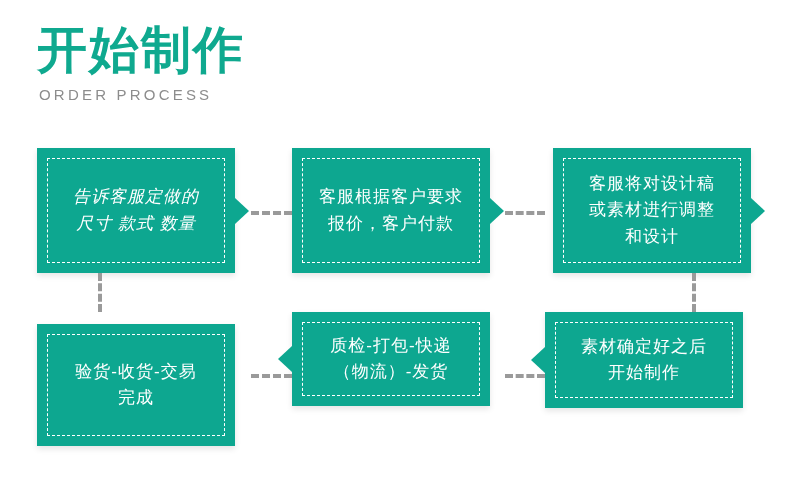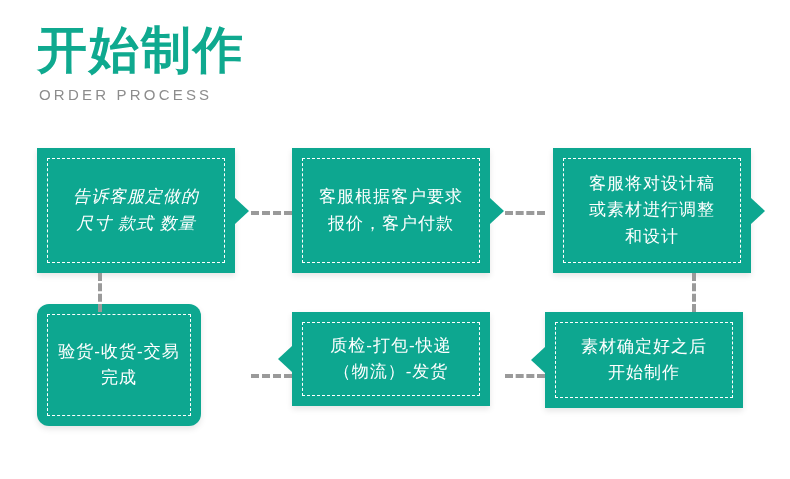--- a/index.html
+++ b/index.html
@@ -134,21 +134,21 @@
 
   <div class="node" style="left:545px; top:148px; width:198px; height:125px;margin-left:8px;">
     <div class="inner-dash">
       <div class="node-label">客服将对设计稿
 或素材进行调整
 和设计</div>
     </div>
     <div class="notch right"></div>
   </div>
 
-  <div class="node" style="left:37px; top:304px; width:164px; height:122px;border-radius:12px;">
+  <div class="node" style="left:37px; top:324px; width:198px; height:122px;">
     <div class="inner-dash">
       <div class="node-label">验货-收货-交易
 完成</div>
     </div>
   </div>
 
   <div class="node" style="left:292px; top:312px; width:198px; height:94px;">
     <div class="inner-dash">
       <div class="node-label">质检-打包-快递
 （物流）-发货</div>

